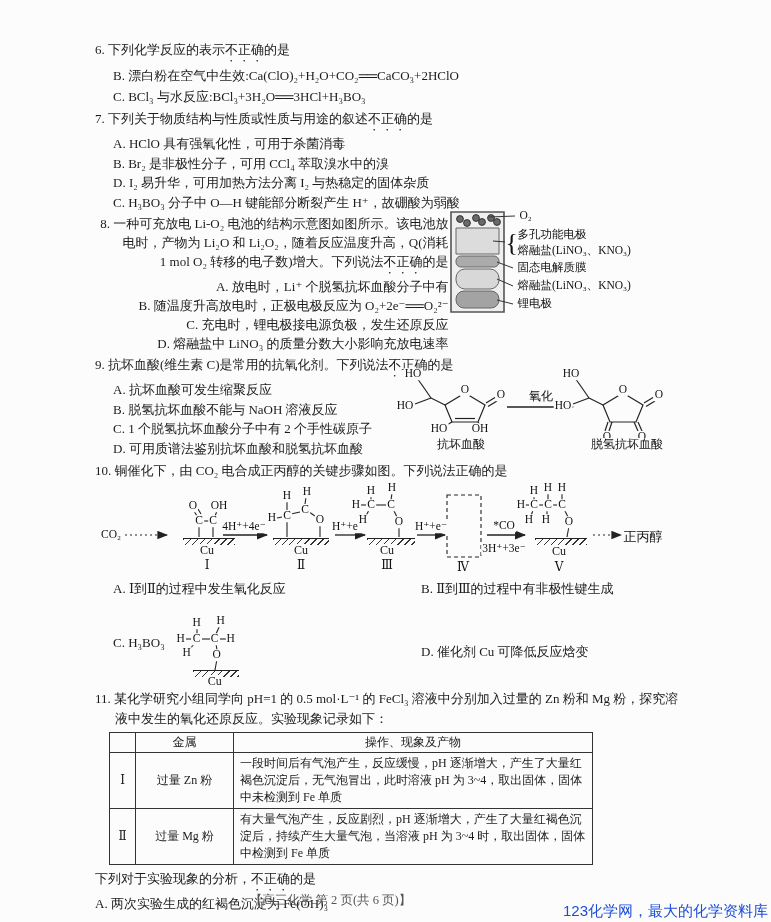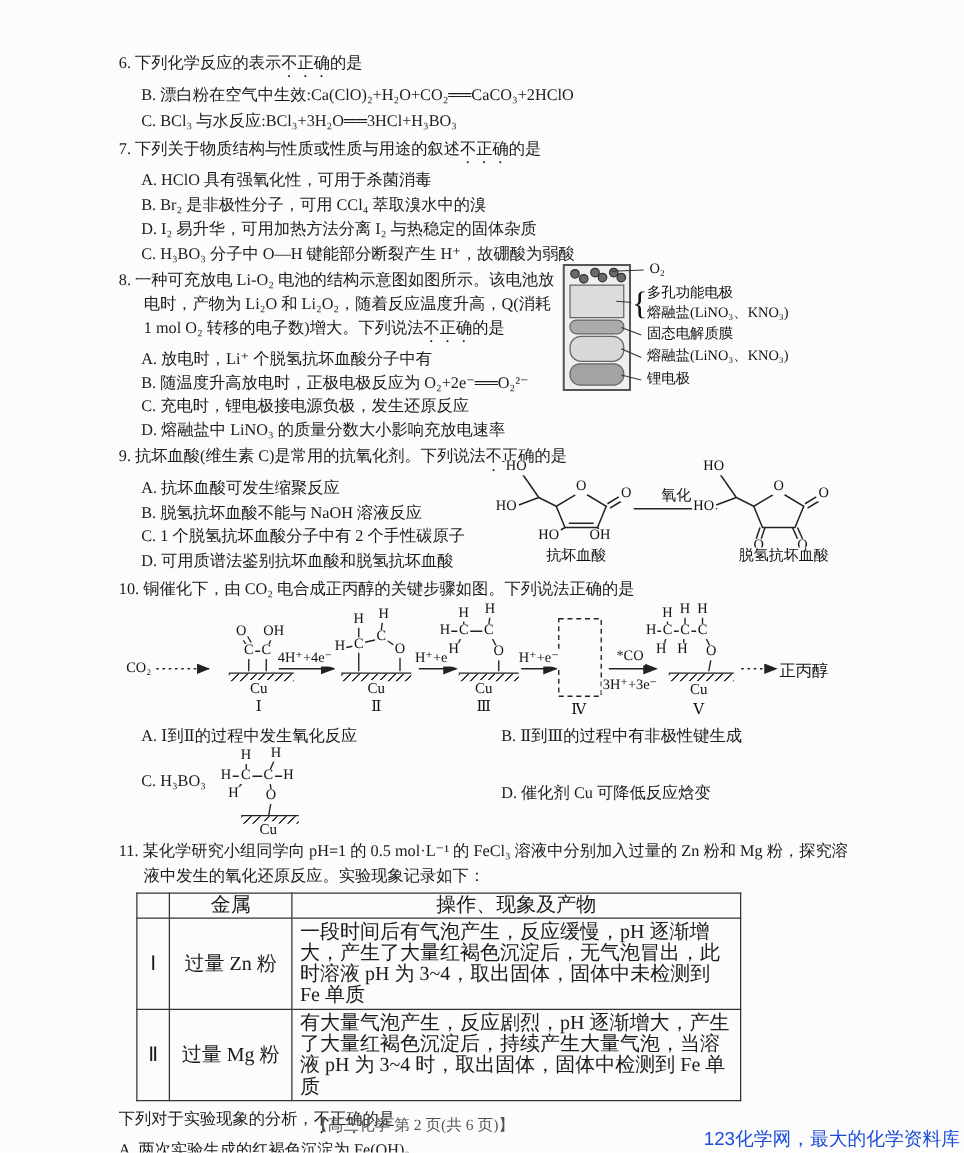--- a/index.html
+++ b/index.html
@@ -26,27 +26,27 @@
   
   .q8row { display:flex; }
   .q8text { width:404px; }
   .battery { width:268px; height:115px; margin-top:-6px; }
   
   .q9opts { width:315px; }
   .vitc { position:absolute; left:300px; top:6px; width:370px; height:90px; }
   
   .q10 .stem { width:400px; }
   .mech { width:585px; height:92px; margin:3px 0 4px 0; }
-  .q10grid { display:grid; grid-template-columns:288px 1fr; row-gap:2px; }
+  .q10grid { display:grid; grid-template-columns:288px 1fr; row-gap:2px;gap:20px; }
   .q10c-cell { display:flex; align-items:flex-start; line-height:19px; }
   .q10c { width:100px; height:72px; margin-left:2px; margin-top:-6px; }
   .vcenter { align-self:center; }
   
   table.exp { border-collapse:collapse; margin:4px 0 4px 14px; width:484px;
-              font-size:16px; table-layout:fixed;font-family:Liberation Serif, serif; }
+              font-size:12px; table-layout:fixed; }
   table.exp th, table.exp td { border:1.2px solid #333; padding:2px 6px; line-height:17px; }
   table.exp th { font-weight:normal; padding:1px 4px; }
   col.c1 { width:26px; } col.c2 { width:98px; }
   td.cen { text-align:center; }
   .after-table { line-height:19px; }
   
   .footer { position:absolute; left:0; right:110px; bottom:13px; text-align:center;
             color:#555; font-size:12.5px; }
   .watermark { position:absolute; right:3px; bottom:1px; color:#1d4ed8; font-size:15px;
                font-family:"Liberation Sans","DejaVu Sans",sans-serif; }
@@ -65,21 +65,21 @@
     </div>
 
     <div class="q q7" style="margin-top:2px;">
       <div class="stem"><span>7. 下列关于物质结构与性质或性质与用途的叙述</span><span class="emph">不正确</span><span>的是</span></div>
       <div class="opt">A. HClO 具有强氧化性，可用于杀菌消毒</div>
       <div class="opt">B. Br₂ 是非极性分子，可用 CCl₄ 萃取溴水中的溴</div>
       <div class="opt">D. I₂ 易升华，可用加热方法分离 I₂ 与热稳定的固体杂质</div>
       <div class="opt">C. H₃BO₃ 分子中 O—H 键能部分断裂产生 H⁺，故硼酸为弱酸</div>
     </div>
 
-    <div class="q q8" style="margin-top:2px;">
+    <div class="q q8" style="margin-top:2px;text-align:right;">
       <div class="q8row">
         <div class="q8text">
           <div class="stem" style="line-height:19px;"><span>8. 一种可充放电 Li-O₂ 电池的结构示意图如图所示。该电池放电时，产物为 Li₂O 和 Li₂O₂，随着反应温度升高，Q(消耗 1 mol O₂ 转移的电子数)增大。下列说法</span><span class="emph">不正确</span><span>的是</span></div>
           <div class="opt" style="line-height:19px;">A. 放电时，Li⁺ 个脱氢抗坏血酸分子中有</div>
           <div class="opt" style="line-height:19px;">B. 随温度升高放电时，正极电极反应为 O₂+2e⁻══O₂²⁻</div>
           <div class="opt" style="line-height:19px;">C. 充电时，锂电极接电源负极，发生还原反应</div>
           <div class="opt" style="line-height:19px;">D. 熔融盐中 LiNO₃ 的质量分数大小影响充放电速率</div>
         </div>
         <div class="diag battery">
           <svg width="268" height="115">

